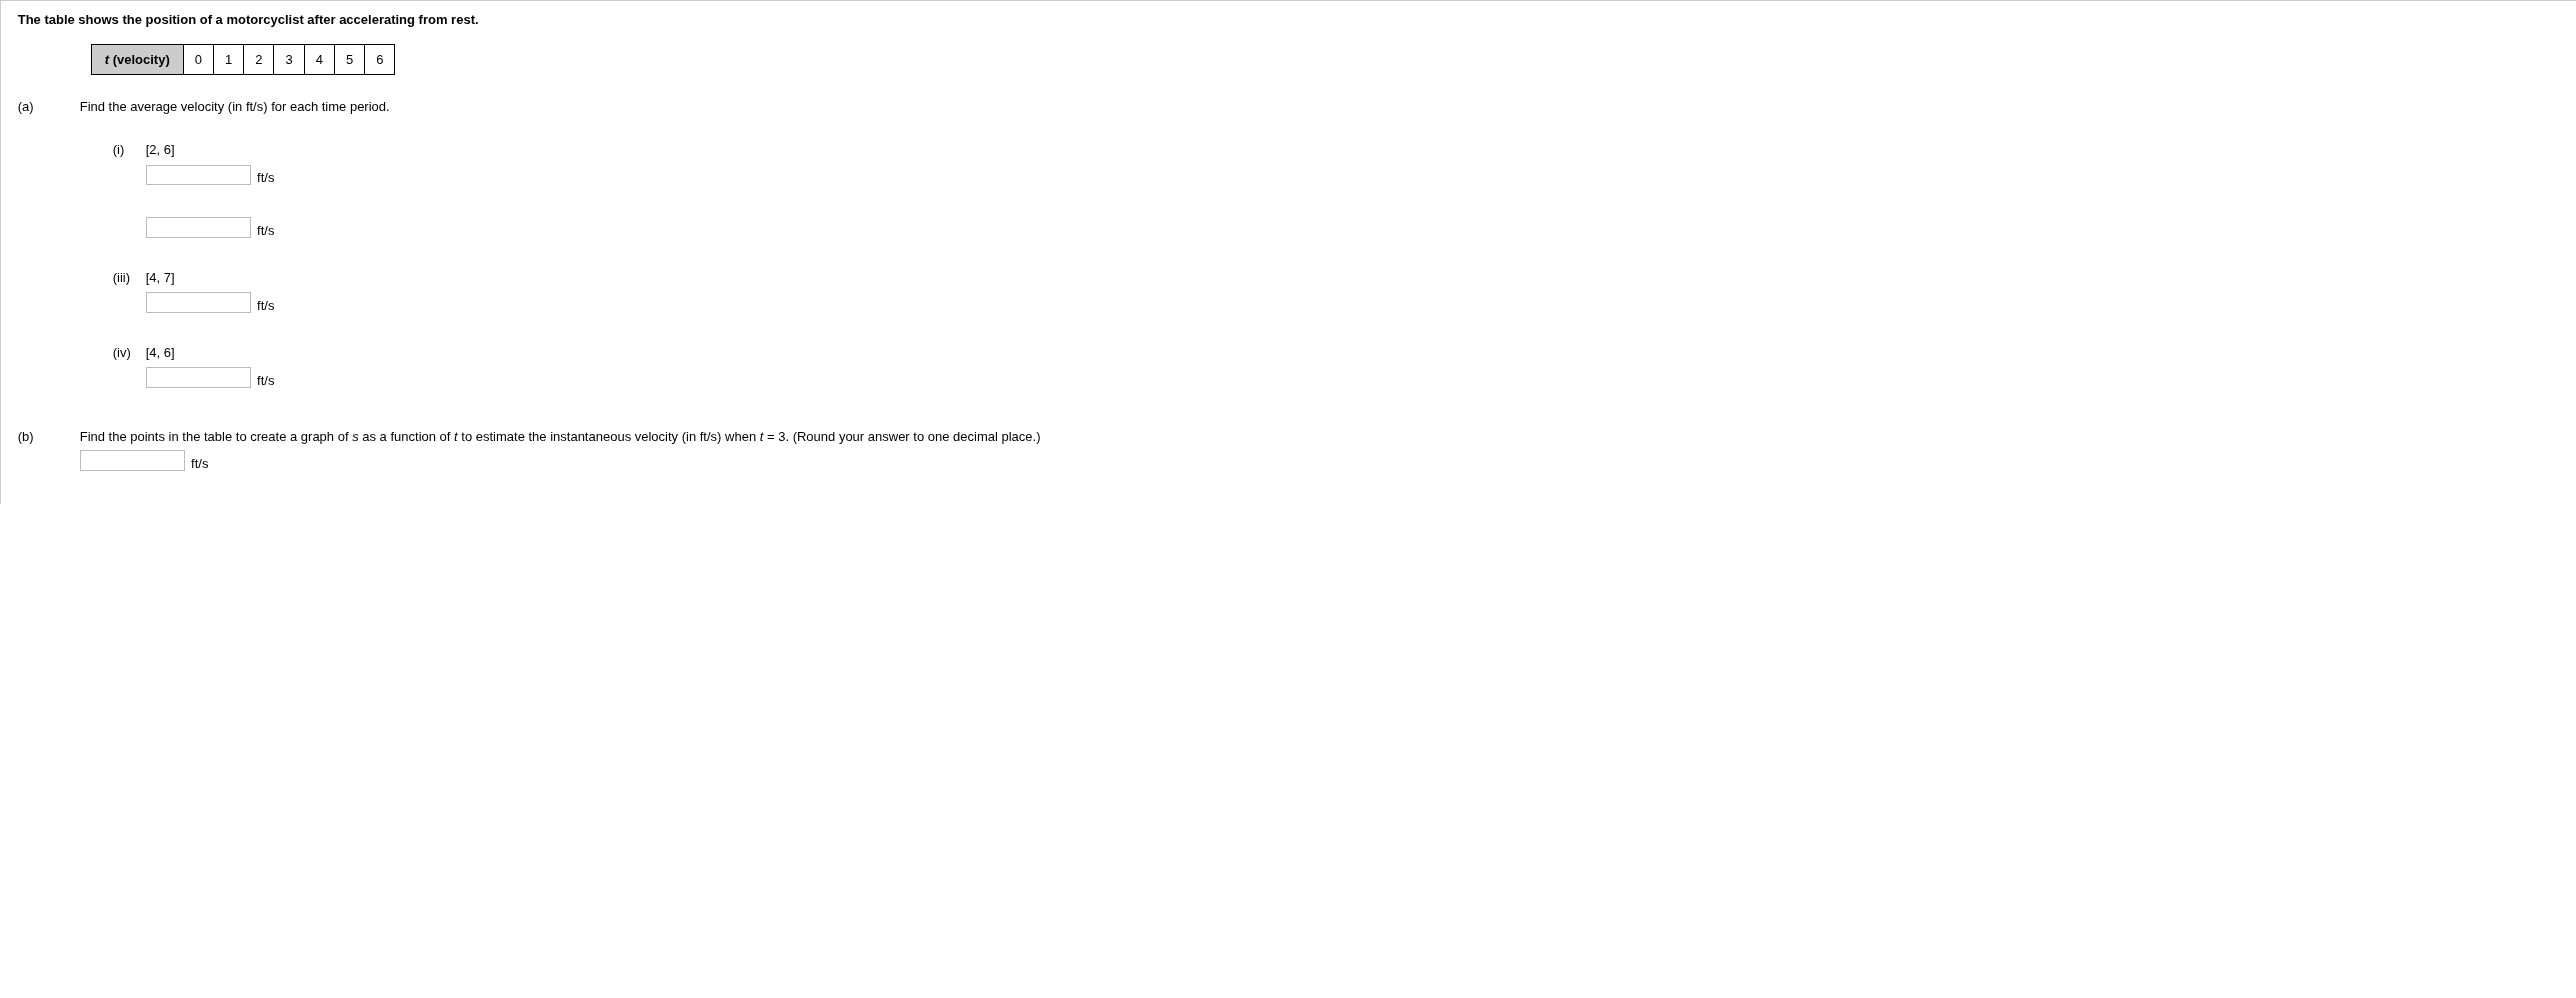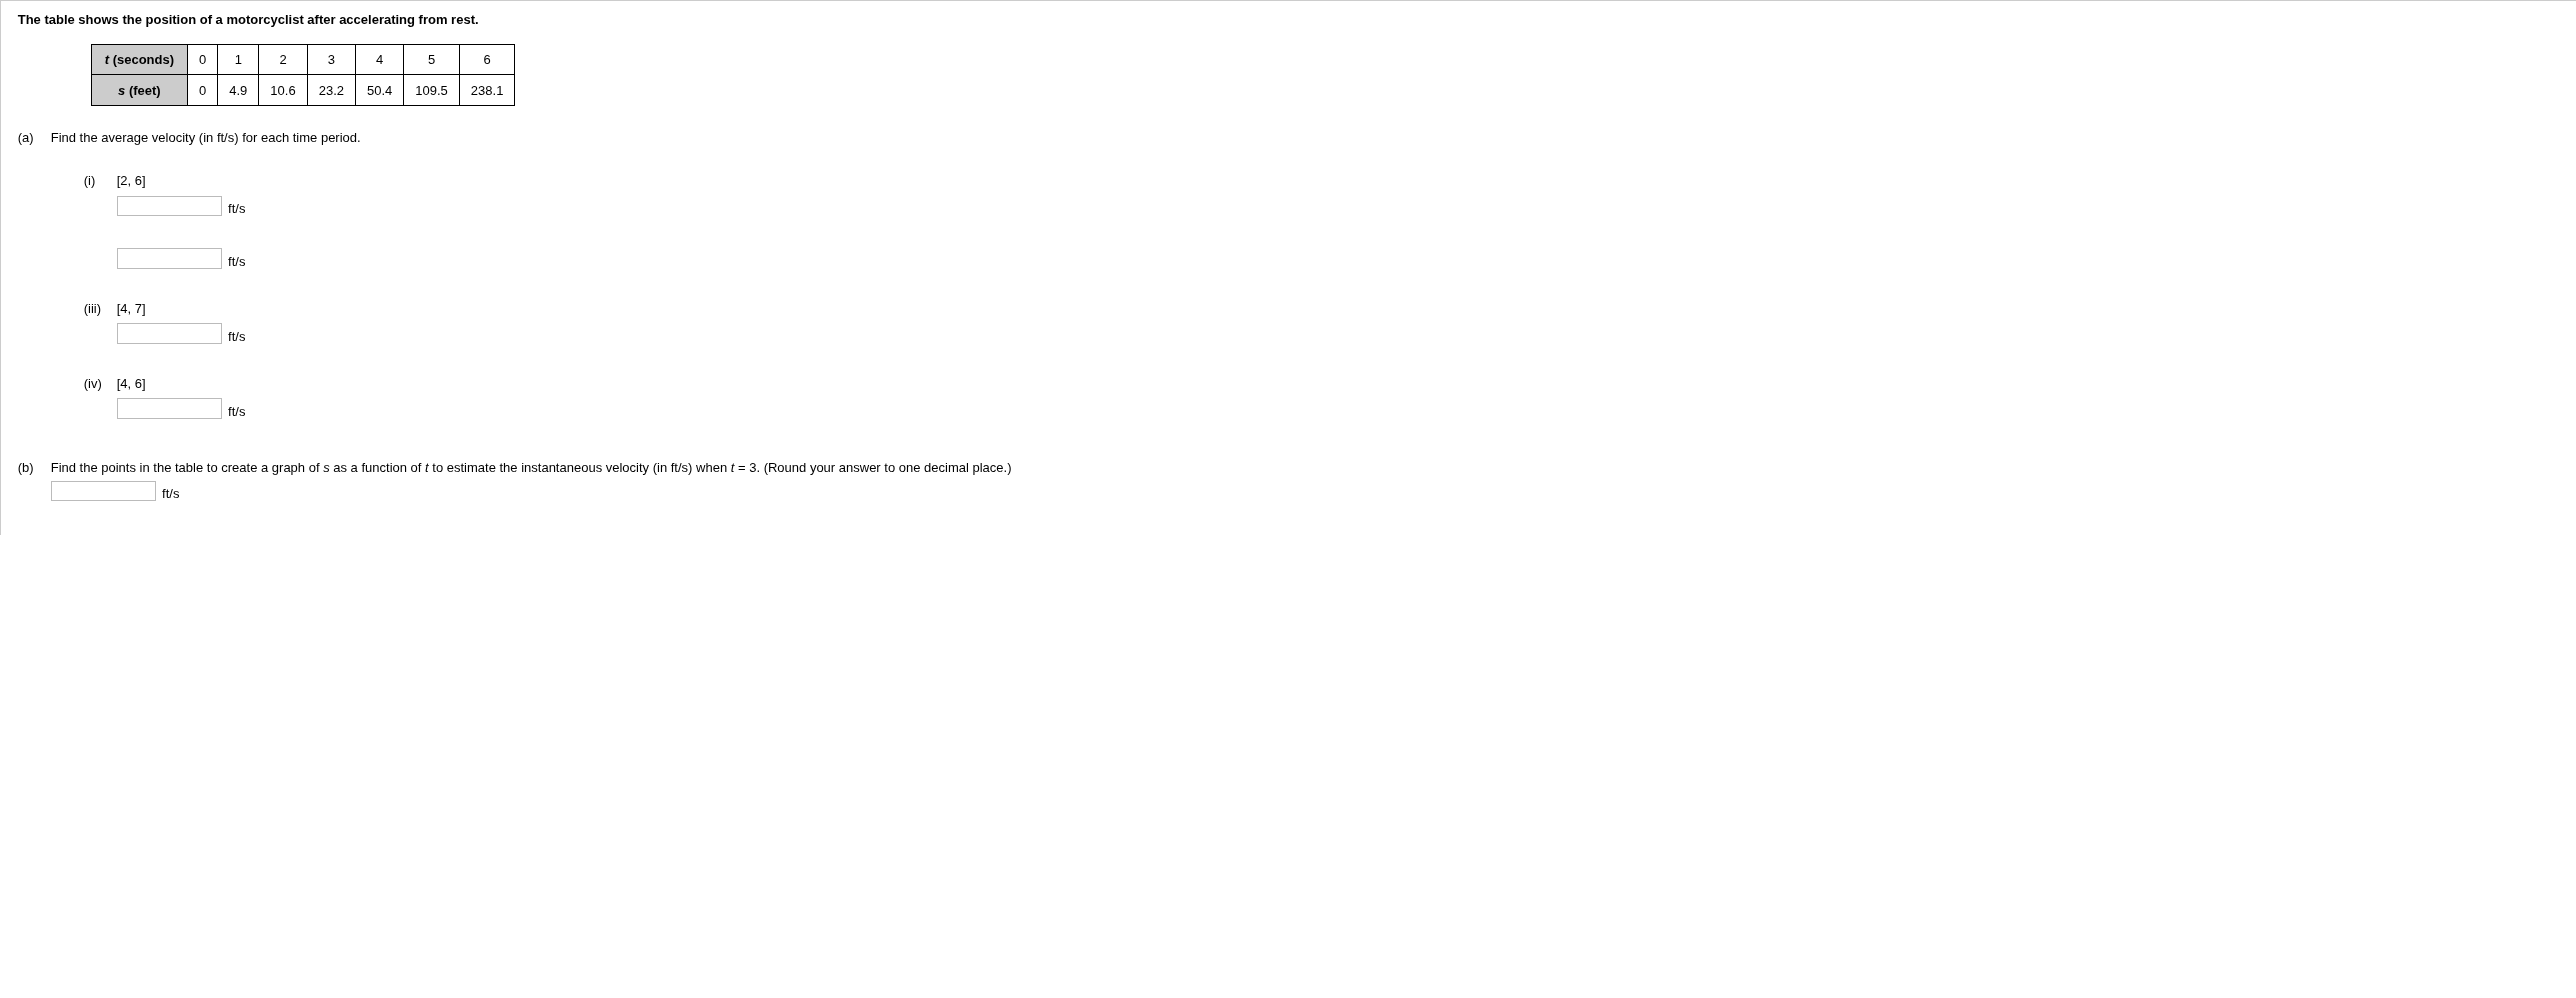--- a/index.html
+++ b/index.html
@@ -44,20 +44,21 @@
     display: flex;
     align-items: flex-start;
     margin-bottom: 5.6px;
   }
   .part-label {
     width: 33px;
     flex-shrink: 0;
   }
   .part-body {
     flex: 1;
+    margin-left: 29px;
   }
   .subparts {
     margin-top: 28px;
   }
   .subpart {
     margin-left: 33px;
     margin-bottom: 32px;
   }
   .subpart-row {
     display: flex;
@@ -96,38 +97,28 @@
 </head>
 <body>
 
 <div class="question-container">
 
   <div class="intro">The table shows the position of a motorcyclist after accelerating from rest.</div>
 
   <table class="data-table">
     <tbody>
         <tr>
-      <th><span class="var">t</span><span> (seconds)</span></th>
+      <th><span class="var">t</span><span> (velocity)</span></th>
       <td>0</td>
       <td>1</td>
       <td>2</td>
       <td>3</td>
       <td>4</td>
       <td>5</td>
       <td>6</td>
-    </tr>
-    <tr>
-      <th><span class="var">s</span><span> (feet)</span></th>
-      <td>0</td>
-      <td>4.9</td>
-      <td>10.6</td>
-      <td>23.2</td>
-      <td>50.4</td>
-      <td>109.5</td>
-      <td>238.1</td>
     </tr>
   </tbody>
     </table>
 
   <div class="part">
     <div class="part-label">(a)</div>
     <div class="part-body">
       <div>Find the average velocity (in ft/s) for each time period.</div>
 
       <div class="subparts">

